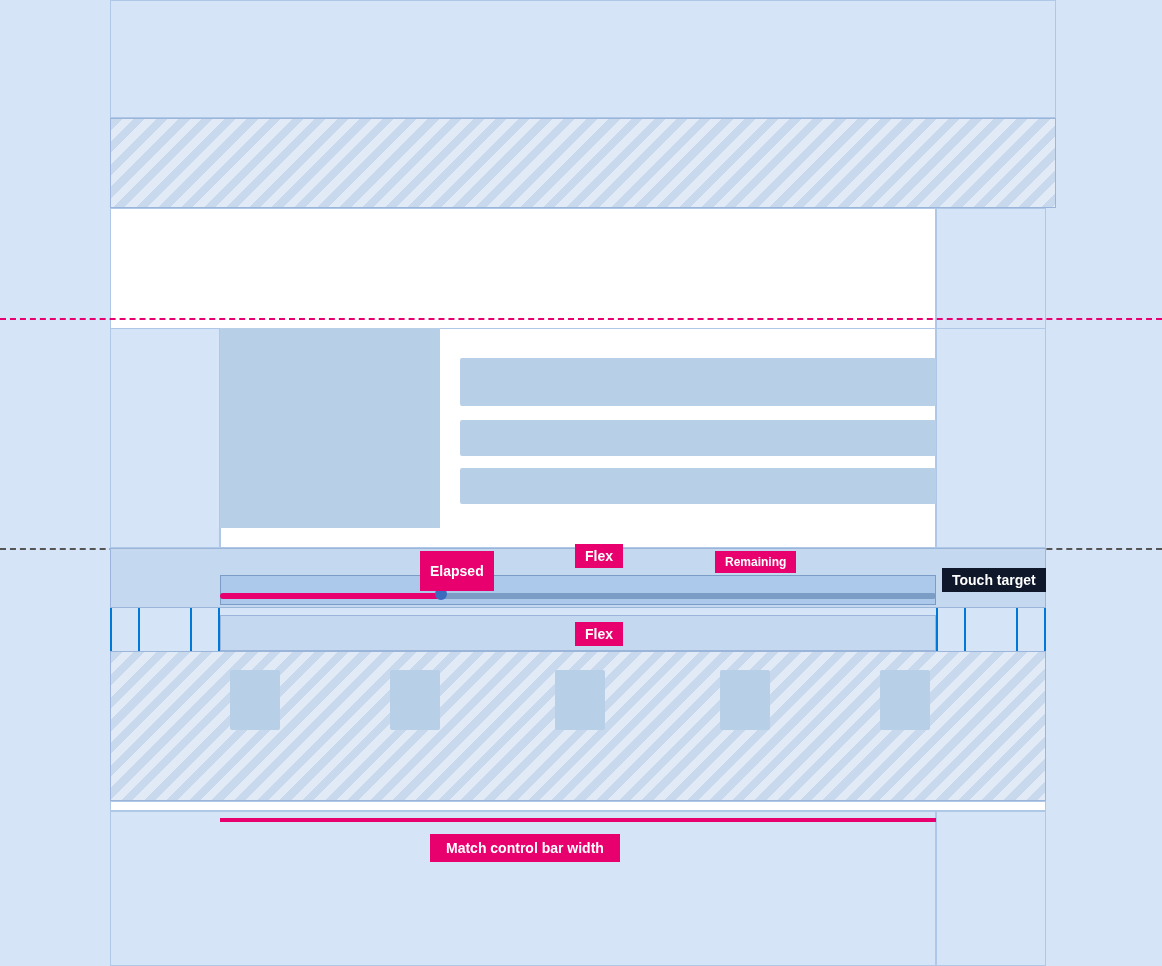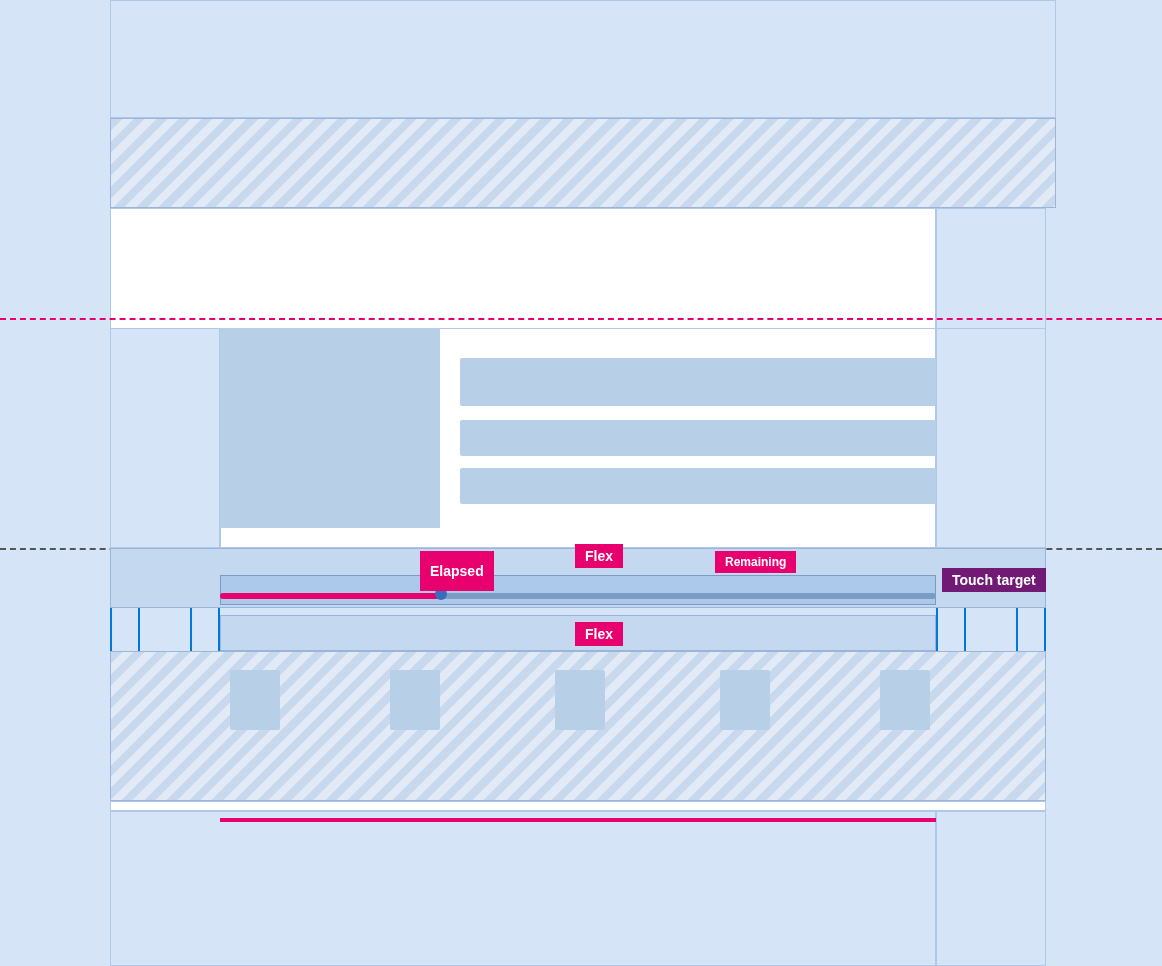--- a/index.html
+++ b/index.html
@@ -268,21 +268,21 @@
       font-weight: bold;
       padding: 4px 10px;
       z-index: 10;
     }
 
     
     .label-touch-target {
       position: absolute;
       top: 568px;
       left: 942px;
-      background: #701a75;
+      background: #0f172a;
       color: white;
       font-size: 14px;
       font-weight: bold;
       padding: 4px 10px;
       z-index: 10;
     }
 
     
     .progress-track {
       position: absolute;
@@ -510,14 +510,15 @@
   <div class="icon-box icon-box-3"></div>
   <div class="icon-box icon-box-4"></div>
   <div class="icon-box icon-box-5"></div>
 
   <div class="bottom-white-bar"></div>
 
   <div class="final-section"></div>
   <div class="final-right-section"></div>
 
   <div class="match-bar"></div>
+  <div class="label-match-bar">Match control bar width</div>
 
 </div>
 
 </body></html>

